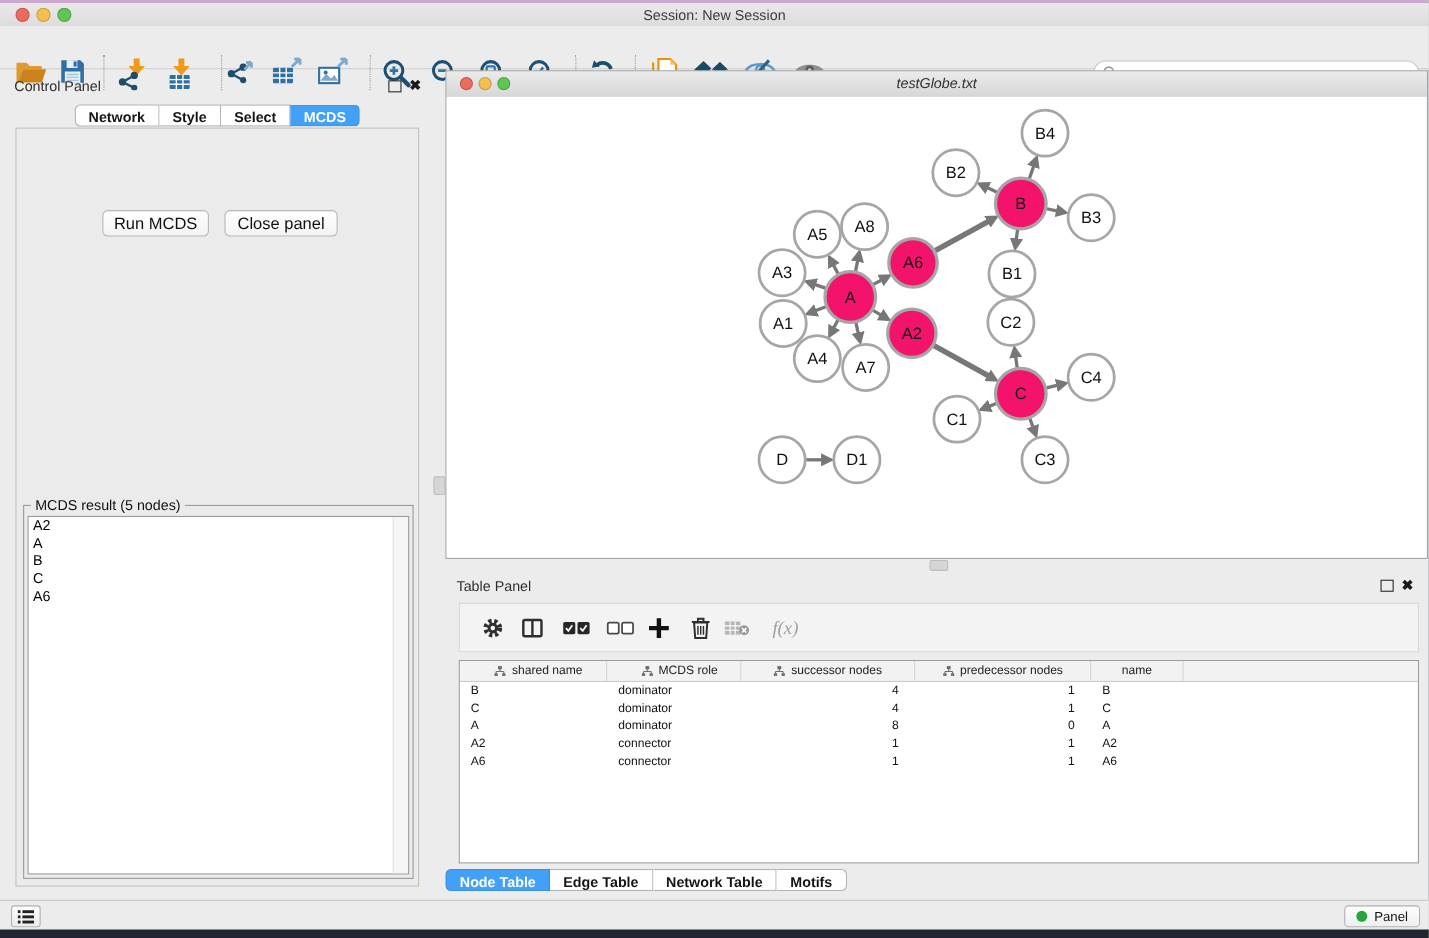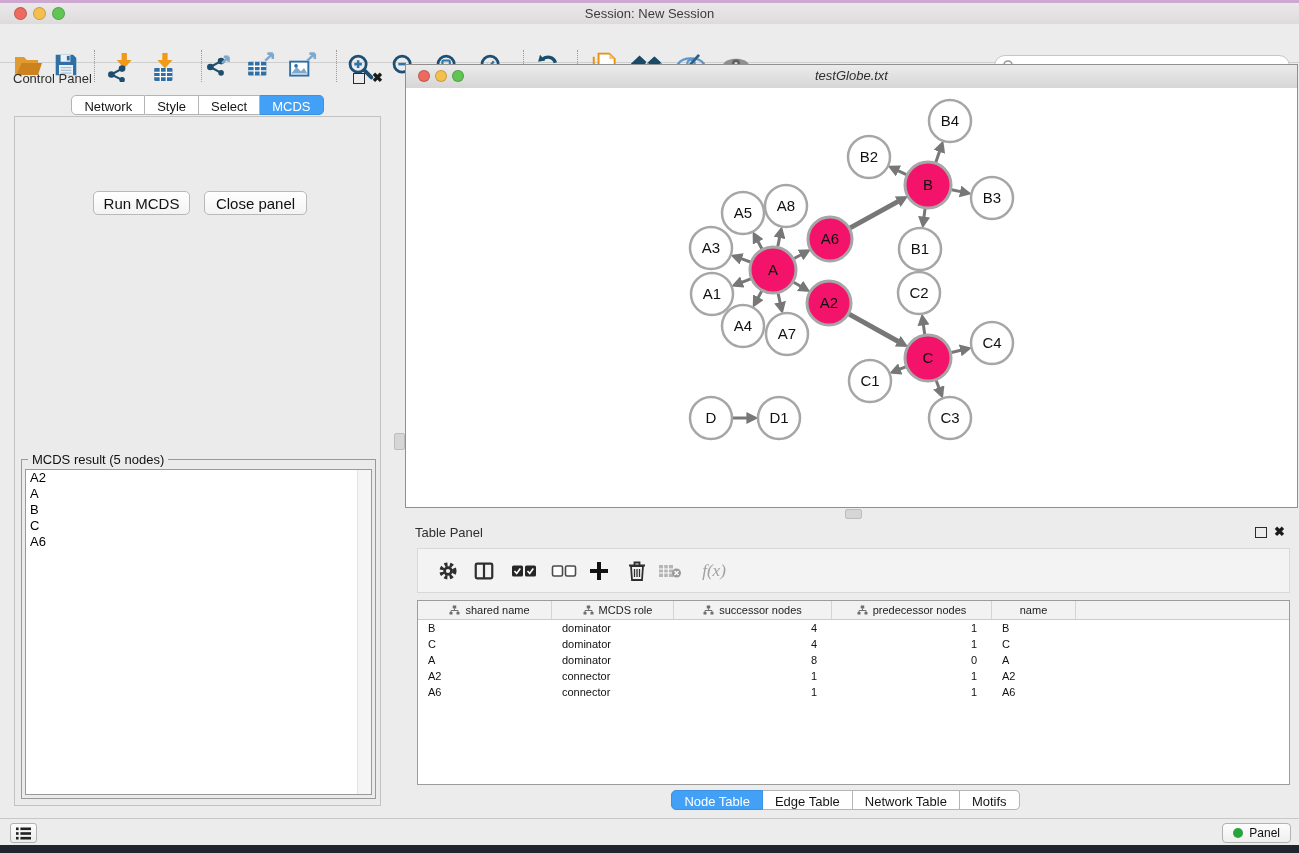--- a/index.html
+++ b/index.html
@@ -21,21 +21,21 @@
   .tbtn{position:absolute;top:28px;transform:translateX(-50%);cursor:pointer;}
   .tsep{position:absolute;top:26px;width:0;height:32px;border-left:1px dotted #9b9b9b;}
   .search{position:absolute;right:9px;top:31px;width:296px;height:22px;box-sizing:border-box;
           border:1px solid #c6c6c6;border-radius:12px;background:#fff;
           display:flex;align-items:center;padding-left:7px;gap:4px;}
   .search input{border:none;outline:none;flex:1;font:12px "Liberation Sans",sans-serif;background:transparent;}
   
   .seg{display:flex;}
   .seg .tab{height:20px;line-height:21px;padding:0 12px;background:#fff;
             border:1px solid #b4b4b4;border-left:none;font-size:13px;color:#151515;
-            cursor:pointer;box-sizing:border-box;white-space:nowrap;}
+            cursor:pointer;box-sizing:border-box;white-space:nowrap;font-weight:bold;}
   .seg .tab:first-child{border-left:1px solid #b4b4b4;border-radius:5px 0 0 5px;}
   .seg .tab:last-child{border-radius:0 5px 5px 0;}
   .seg .tab.sel{background:#42a1f7;border-color:#3b90e0;color:#fff;}
   
   .cpanel{position:absolute;left:3px;top:64px;width:389px;height:748px;}
   .phead{position:relative;height:28px;}
   .phead .ptitle{position:absolute;left:10px;top:7px;font-size:13px;color:#2e2e2e;}
   .float-ic{position:absolute;width:10px;height:9px;border:1.6px solid #2b2b2b;top:9px;cursor:pointer;}
   .close-ic{position:absolute;top:7px;font-size:13px;font-weight:bold;color:#1a1a1a;cursor:pointer;line-height:14px;}
   .cpanel .float-ic{right:27px;} .cpanel .close-ic{right:9px;}
@@ -86,21 +86,21 @@
           border:1px solid #9c9c9c;box-sizing:border-box;overflow:hidden;}
   .thead{display:flex;height:18px;background:#f2f2f2;border-bottom:1px solid #cccccc;}
   .th{display:flex;align-items:center;justify-content:center;gap:5px;font-size:11px;color:#222;
       border-right:1px solid #d4d4d4;box-sizing:border-box;cursor:pointer;}
   .trow{display:flex;height:16px;align-items:center;}
   .td{font-size:11px;color:#111;box-sizing:border-box;overflow:hidden;white-space:nowrap;}
   .c0{width:134px;padding-left:10px;} .c1{width:122px;padding-left:10px;}
   .c2{width:158px;text-align:right;padding-right:15px;}
   .c3{width:160px;text-align:right;padding-right:15px;}
   .c4{width:84px;padding-left:10px;} .cf{flex:1;}
-  .tp-tabs{position:absolute;left:0;right:11px;top:272px;display:flex;justify-content:center;}
+  .tp-tabs{position:absolute;left:0;right:11px;top:272px;display:flex;justify-content:flex-start;}
   
   .statusbar{position:absolute;left:0;top:818px;width:100%;height:27px;background:#ececec;
              border-top:1px solid #c8c8c8;box-sizing:border-box;}
   .listbtn{position:absolute;left:10px;top:4px;width:27px;height:20px;box-sizing:border-box;
            background:linear-gradient(#fdfdfd,#ececec);border:1px solid #b2b2b2;border-radius:3px;
            display:flex;align-items:center;justify-content:center;cursor:pointer;}
   .membtn{position:absolute;right:8px;top:4px;height:20px;box-sizing:border-box;padding:0 10px;
           background:linear-gradient(#fdfdfd,#efefef);border:1px solid #b2b2b2;border-radius:4px;
           display:flex;align-items:center;gap:6px;font-size:12px;color:#111;cursor:pointer;}
   .memdot{width:10px;height:10px;border-radius:50%;background:#27a43b;}

